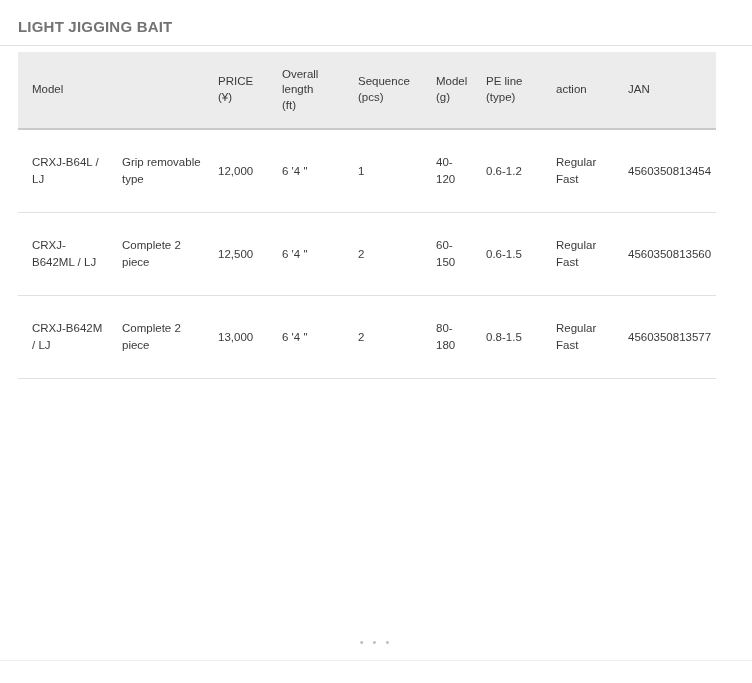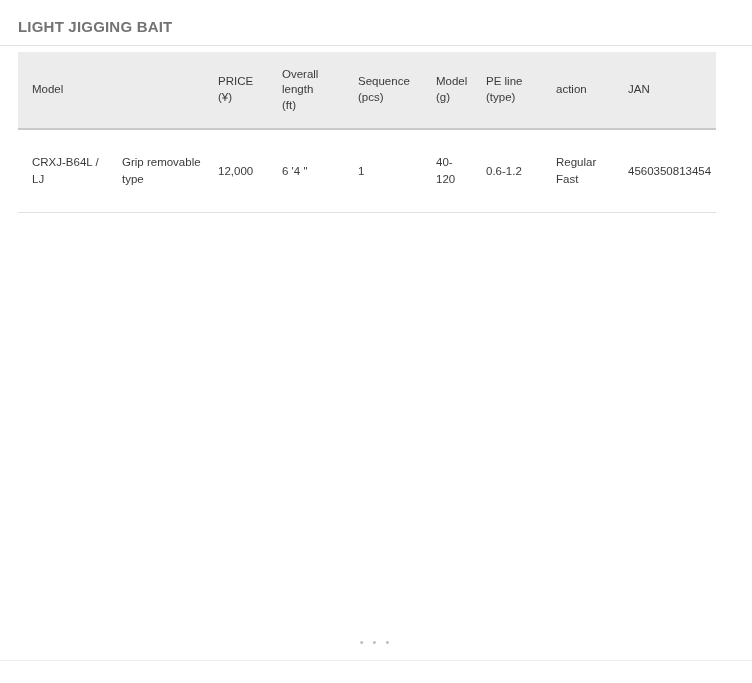--- a/index.html
+++ b/index.html
@@ -158,20 +158,42 @@
           <td class="td-model">CRXJ-B64L / LJ</td>
           <td>Grip removable type</td>
           <td>12,000</td>
           <td>6 '4 "</td>
           <td>1</td>
           <td>40-120</td>
           <td>0.6-1.2</td>
           <td>Regular Fast</td>
           <td>4560350813454</td>
         </tr>
+        <tr>
+          <td class="td-model">CRXJ-B642ML / LJ</td>
+          <td>Complete 2 piece</td>
+          <td>12,500</td>
+          <td>6 '4 "</td>
+          <td>2</td>
+          <td>60-150</td>
+          <td>0.6-1.5</td>
+          <td>Regular Fast</td>
+          <td>4560350813560</td>
+        </tr>
+        <tr>
+          <td class="td-model">CRXJ-B642M / LJ</td>
+          <td>Complete 2 piece</td>
+          <td>13,000</td>
+          <td>6 '4 "</td>
+          <td>2</td>
+          <td>80-180</td>
+          <td>0.8-1.5</td>
+          <td>Regular Fast</td>
+          <td>4560350813577</td>
+        </tr>
       </tbody>
     </table>
   </div>
 
   <div class="footer-dots">• • •</div>
   <div class="bottom-rule"></div>
 
 </div>
 
 </body></html>

